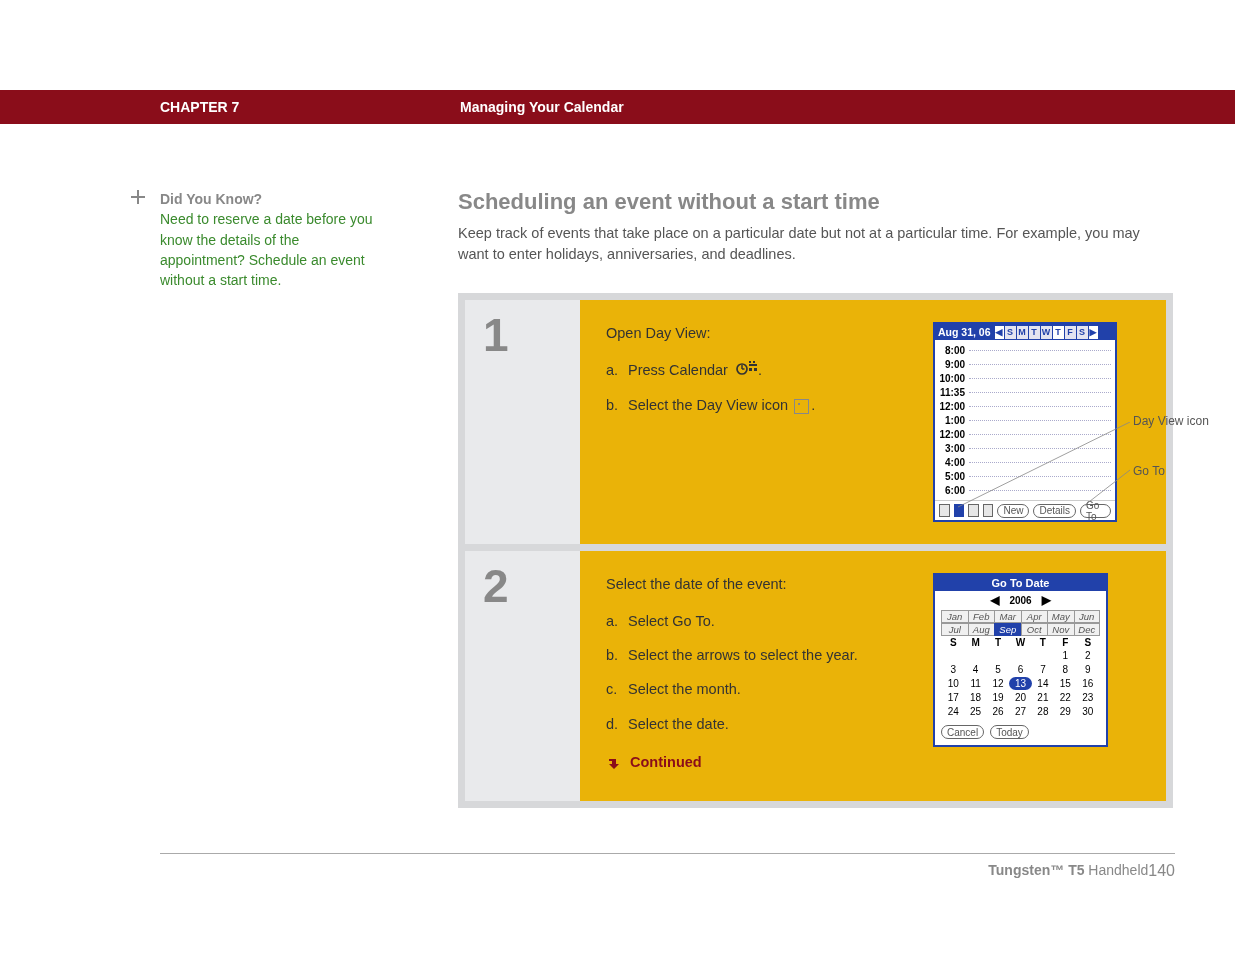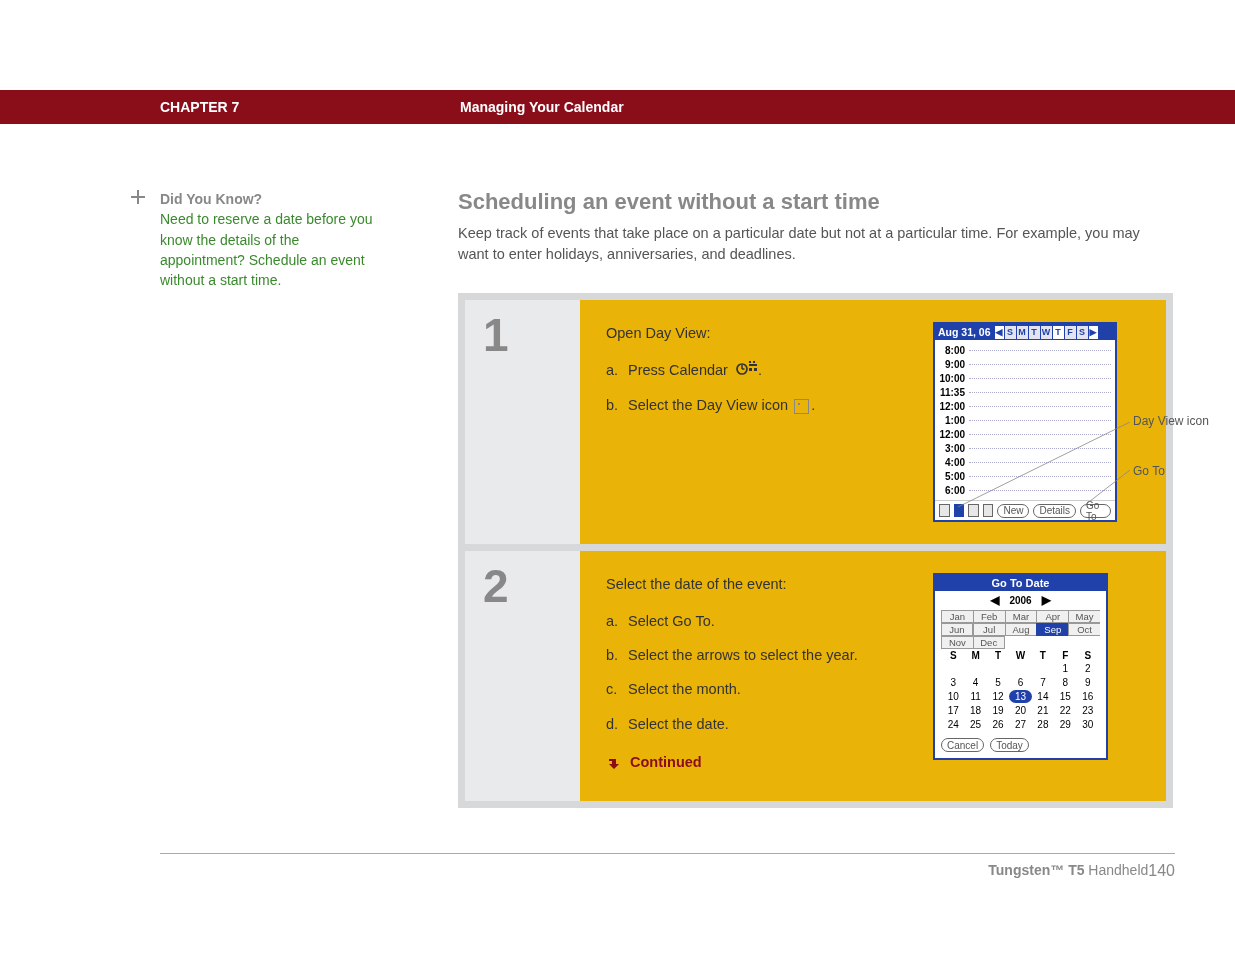--- a/index.html
+++ b/index.html
@@ -141,22 +141,23 @@
   .goto-title {
     background: #2141aa; color: white; text-align: center;
     font-weight: bold; height: 16px; line-height: 16px; font-size: 11px;
   }
   .goto-year {
     display: flex; justify-content: center; align-items: center;
     gap: 10px; font-weight: bold; color: #000; height: 18px;
   }
   .goto-year .yr-arrow { font-size: 12px; cursor: default; }
   .goto-months {
-    display: grid; grid-template-columns: repeat(5, 1fr);
+    display: grid; grid-template-columns: repeat(6, 1fr);
     margin: 1px 6px;
+    font-style: italic;
   }
   .goto-months .m {
     border: 1px solid #999; text-align: center; font-size: 9.5px;
     height: 13px; line-height: 12px; background: #f0f0f0;
     border-right: none;
   }
   .goto-months .m.last-col { border-right: 1px solid #999; }
   .goto-months .m.sel { background: #2141aa; color: white; border-color:#2141aa; }
   .goto-days-head, .goto-days-row {
     display: grid; grid-template-columns: repeat(7, 1fr);

